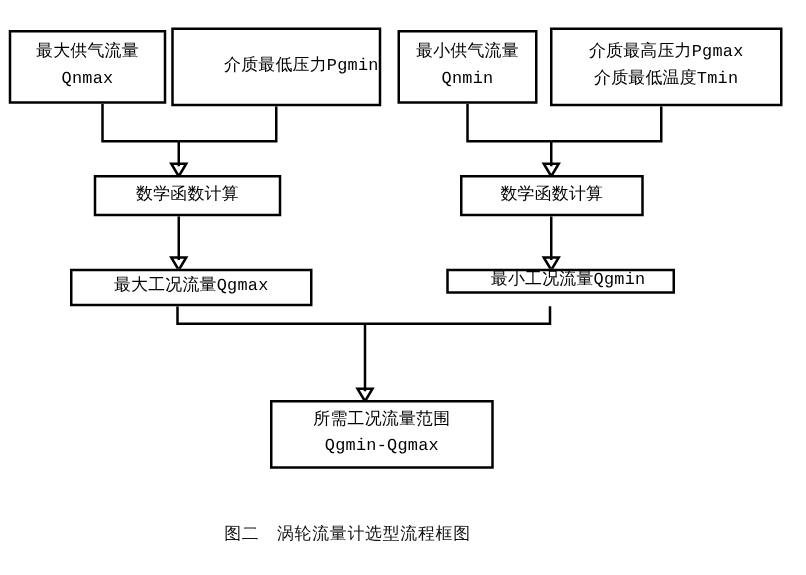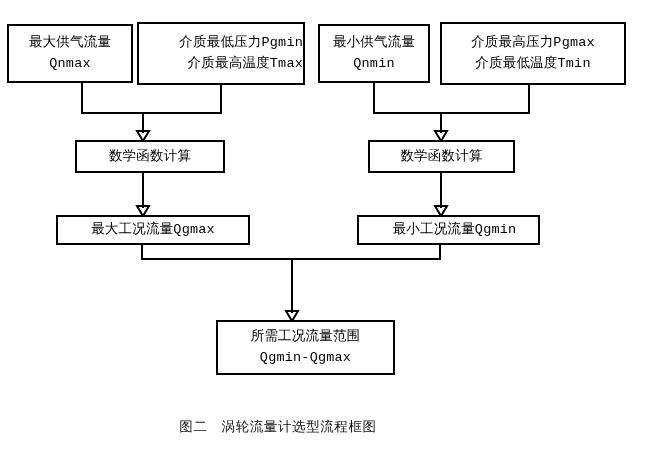--- a/index.html
+++ b/index.html
@@ -47,21 +47,21 @@
   #n-pgmin   { left: 137px; top: 22px;  width: 168px; height: 63px; align-items: flex-end; }
   #n-qnmin   { left: 318px; top: 24px;  width: 112px; height: 59px; }
   #n-pgmax   { left: 440px; top: 22px;  width: 186px; height: 63px; }
 
   
   #n-math-l  { left: 75px;  top: 140px; width: 150px; height: 33px; }
   #n-math-r  { left: 368px; top: 140px; width: 147px; height: 33px; }
 
   
   #n-qgmax   { left: 56px;  top: 215px; width: 194px; height: 30px; }
-  #n-qgmin   { left: 357px; top: 215px; width: 183px; height: 30px; padding-left: 12px; }
+  #n-qgmin   { left: 357px; top: 215px; width: 183px; height: 20px; padding-left: 12px; }
 
   
   #n-range   { left: 216px; top: 320px; width: 179px; height: 55px; }
 
   .caption {
     position: absolute;
     left: 0;
     top: 418px;
     width: 556px;
     text-align: center;
@@ -108,21 +108,20 @@
     <path d="M 286 311 L 298 311 L 292 321 Z" stroke="none" fill="#000"></path>
   </svg>
 
   <div class="node" id="n-qnmax">
     <span class="line1">最大供气流量</span>
     <span class="line2">Qnmax</span>
   </div>
 
   <div class="node" id="n-pgmin">
     <span class="line1">介质最低压力Pgmin</span>
-    <span class="line2">介质最高温度Tmax</span>
   </div>
 
   <div class="node" id="n-qnmin">
     <span class="line1">最小供气流量</span>
     <span class="line2">Qnmin</span>
   </div>
 
   <div class="node" id="n-pgmax">
     <span class="line1">介质最高压力Pgmax</span>
     <span class="line2">介质最低温度Tmin</span>

